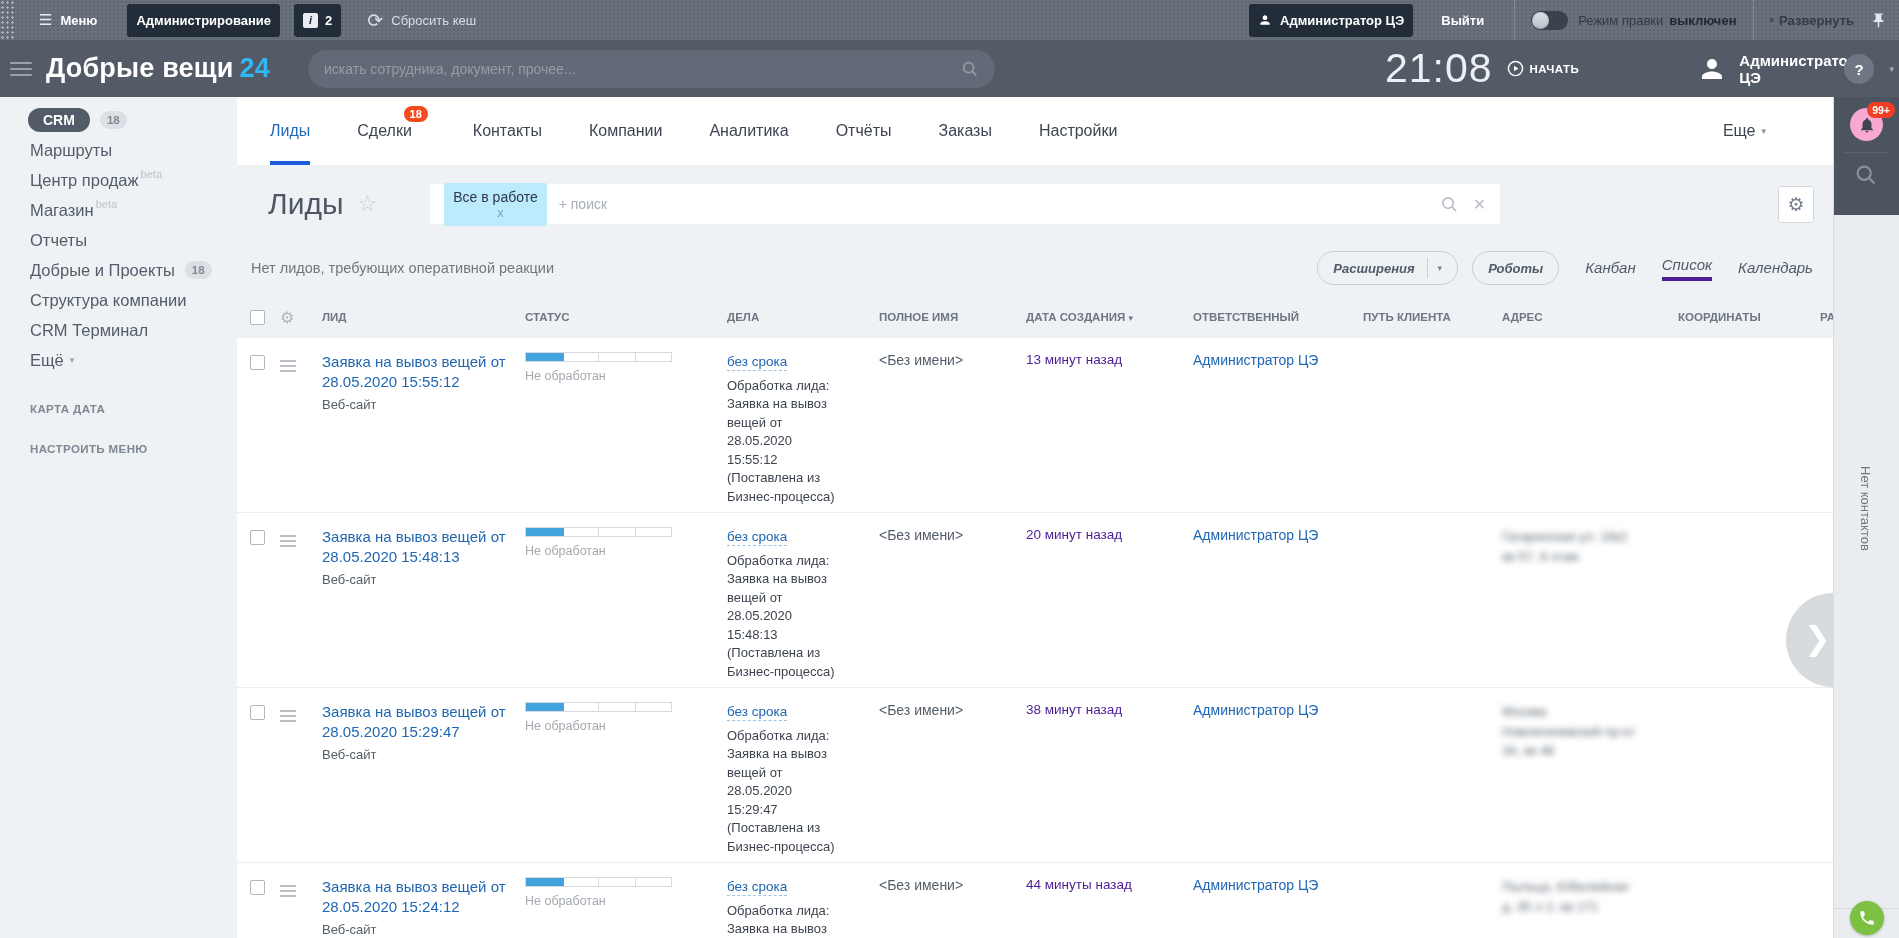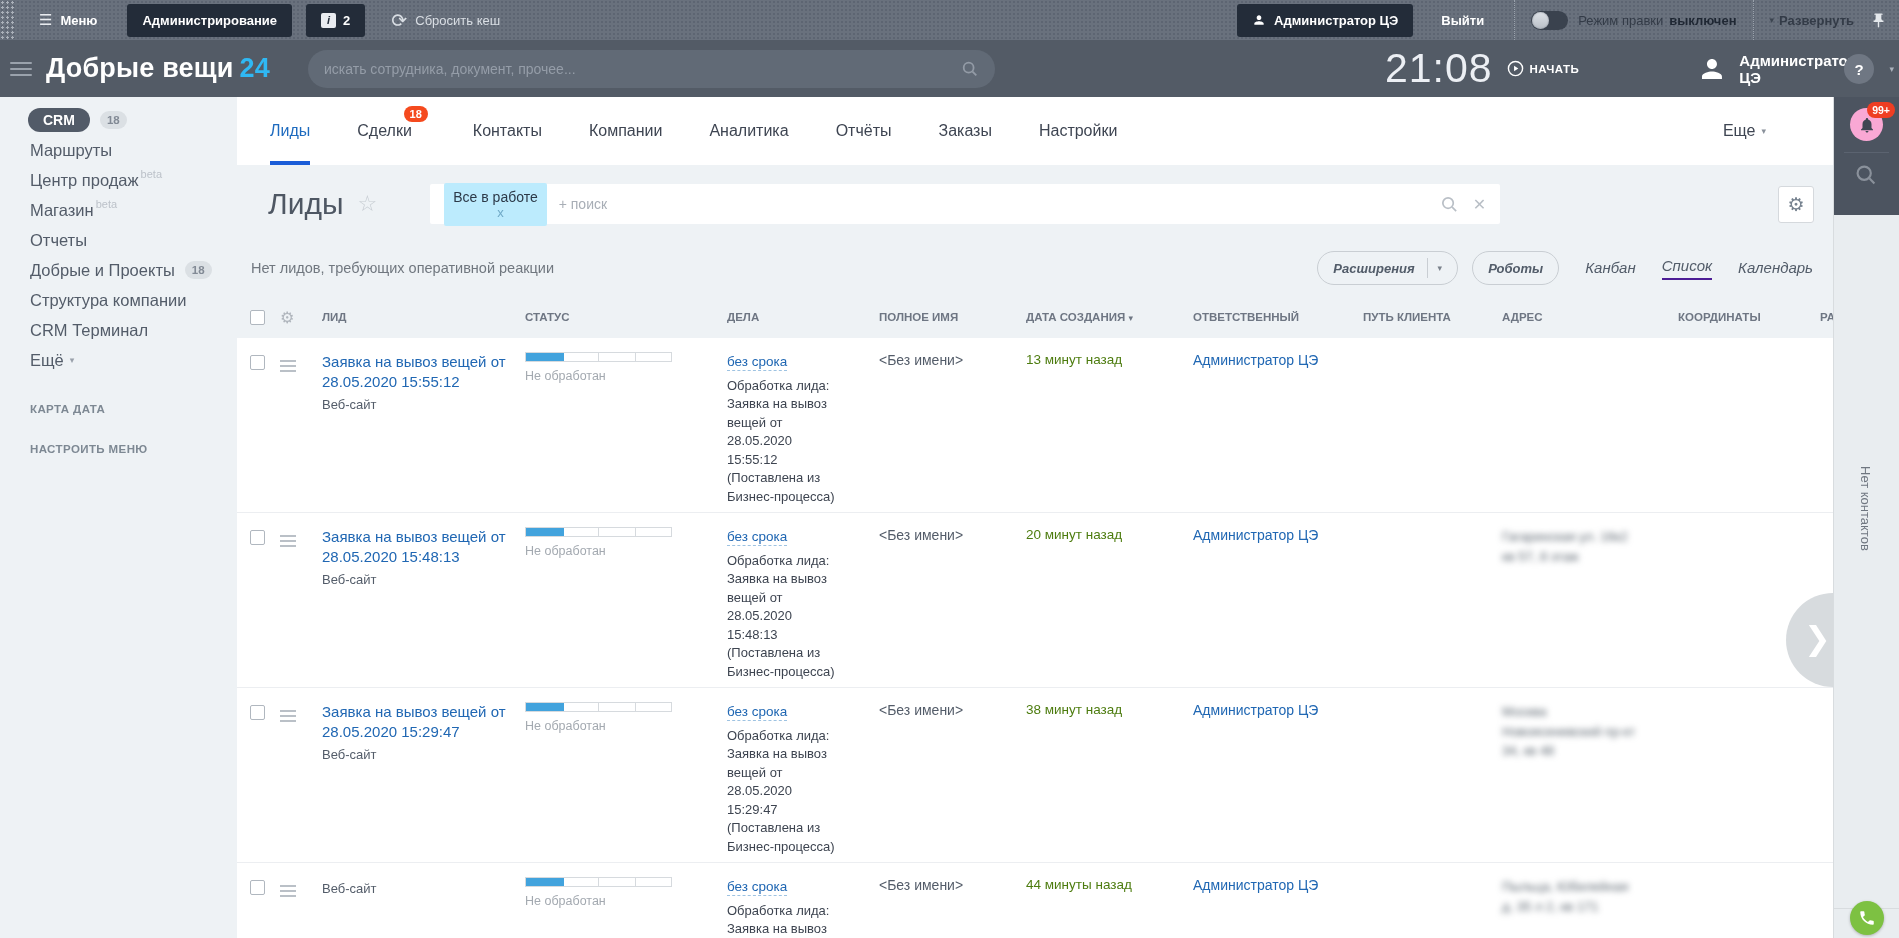--- a/index.html
+++ b/index.html
@@ -8,21 +8,21 @@
 
   
   .adminbar { position:absolute; top:0; left:0; width:1899px; height:40px;
     background:#69717d;
     background-image:radial-gradient(#5d6572 1px, transparent 1.2px);
     background-size:4px 4px; display:flex; align-items:center; z-index:30; }
   .grip { width:15px; height:40px; margin-right:10px;
     background-image:radial-gradient(#aab0b9 1.2px, transparent 1.3px); background-size:5px 5px; }
   .ab-item { display:flex; align-items:center; color:#fff; font-size:13px; font-weight:bold; cursor:pointer; }
   .ab-burger { color:#e8ebef; font-size:15px; margin-right:8px; }
-  .darkbtn { background:#232c39; border-radius:3px; padding:9px 15px; display:flex; align-items:center;
+  .darkbtn { background:#232c39; border-radius:3px; padding:9px 9px; display:flex; align-items:center;
     color:#fff; font-size:13px; font-weight:bold; cursor:pointer; }
   .info-sq { width:15px; height:15px; background:#e9ecf0; color:#232c39; border-radius:2px;
     font-size:11px; font-weight:bold; display:flex; align-items:center; justify-content:center; margin-right:7px; font-style:italic;}
   .ab-refresh { color:#d9dee4; font-size:19px; margin:0 8px 0 26px; font-weight:normal;}
   .ab-light { color:#d9dee4; font-size:13px; font-weight:normal; }
   .ab-sep { border-left:1px dotted #99a1ab; height:40px; margin:0 16px; }
   .toggle { width:37px; height:19px; border-radius:10px; background:#3a424e; position:relative; margin-right:10px; cursor:pointer; }
   .toggle .knob { position:absolute; left:1px; top:1px; width:17px; height:17px; border-radius:50%;
     background:linear-gradient(#dfe3e8,#b9bfc7); box-shadow:inset 0 0 2px #8a919b; }
   .ab-dark-txt { color:#333b47; font-size:13px; font-weight:normal; }
@@ -89,21 +89,21 @@
     color:#76828f; font-size:19px; cursor:pointer; }
 
   .notice-row { margin-top:24px; height:36px; display:flex; align-items:center; }
   .notice { margin-left:14px; font-size:14.5px; color:#70777f; }
   .view-ctl { margin-left:auto; margin-right:20px; display:flex; align-items:center;font-style:italic; }
   .pill { height:34px; border:1px solid #c9ced3; border-radius:17px; display:flex; align-items:center;
     padding:0 15px; font-size:13px; font-weight:bold; color:#525c69; cursor:pointer; background:transparent; }
   .pill .pdiv { border-left:1px solid #c9ced3; height:20px; margin:0 10px 0 12px; }
   .pill .pc { color:#7b828c; font-size:9px; }
   .view-link { font-size:15px; color:#525c69; margin-left:26px; cursor:pointer; padding-bottom:2px; }
-  .view-link.active { border-bottom:2px solid #4c1d95; padding-bottom:4px; }
+  .view-link.active { border-bottom:4px solid #4c1d95; padding-bottom:4px; }
 
   .thead { margin-top:10px; height:42px; display:grid; align-items:center; padding-left:13px;
     grid-template-columns:30px 42px 203px 202px 152px 147px 167px 170px 139px 176px 142px 60px;
     font-size:11.5px; font-weight:bold; color:#6e7683; white-space:nowrap; overflow:hidden; }
   .th { cursor:pointer; }
   .tbody { background:#fff; height:600px; overflow:hidden; }
   .trow { display:grid; padding:14px 0 0 13px; align-items:start; height:175px;
     grid-template-columns:30px 42px 203px 202px 152px 147px 167px 170px 139px 176px 142px 60px;
     border-bottom:1px solid #eceef1; }
   .trow.last { border-bottom:none; height:auto; }
@@ -113,21 +113,21 @@
   .rowburger i { display:block; height:2px; background:#bac0c7; margin:3px 0; }
   .lead-link { color:#2067b3; font-size:15px; line-height:1.35; cursor:pointer; display:block; padding-right:18px; }
   .lead-src { color:#535c69; font-size:13px; margin-top:4px; }
   .pbar { width:147px; height:10px; border:1px solid #d6dade; background:#fff; position:relative; display:flex; }
   .pbar .cell { flex:1; border-right:1px solid #d6dade; } .pbar .cell:last-child { border-right:none; }
   .pfill { position:absolute; left:0; top:0; bottom:0; background:#42a3dd; }
   .plabel { color:#a3a9b0; font-size:12.5px; margin-top:7px; }
   .nodl { color:#2067b3; font-size:13.5px; border-bottom:1px dashed #9ec3e2; cursor:pointer; display:inline-block; padding-bottom:1px;}
   .activity { width:110px; color:#3d4450; font-size:13px; line-height:1.42; margin-top:6px; }
   .cell-txt { color:#535c69; font-size:14px; }
-  .cell-date { color:#4d7c0f; font-size:13.5px; }
+  .cell-date { color:#4c1d95; font-size:13.5px; }
   .cell-link { color:#2067b3; font-size:14px; cursor:pointer; }
   .addr { color:#5a646e; font-size:13px; line-height:1.5; filter:blur(3px); }
 
   
   .rail { position:absolute; top:97px; right:0; width:66px; bottom:0; background:#e9edf0;
     border-left:1px solid #d8dcdf; z-index:10; }
   .rail-dark { position:absolute; top:0; left:0; right:0; height:118px; background:#4c5460; }
   .bell-wrap { position:absolute; top:11px; left:16px; width:33px; height:33px; border-radius:50%;
     background:#f9a8d4; display:flex; align-items:center; justify-content:center; cursor:pointer; }
   .bell-badge { position:absolute; top:-6px; right:-12px; background:#ef3e23; color:#fff; font-size:10.5px;
@@ -456,20 +456,21 @@
     </div>
 
     <div class="trow last">
       <div class="cb"></div>
       <div class="rowburger">
           <i></i>
           <i></i>
           <i></i>
         </div>
       <div>
+          <a class="lead-link">Заявка на вывоз вещей от 28.05.2020 15:24:12</a>
         <div class="lead-src">Веб-сайт</div>
         </div>
       <div>
           <div class="pbar">
             <div class="pfill" style="width: 26%;"></div>
             <div class="cell"></div>
             <div class="cell"></div>
             <div class="cell"></div>
             <div class="cell"></div>
           </div>

